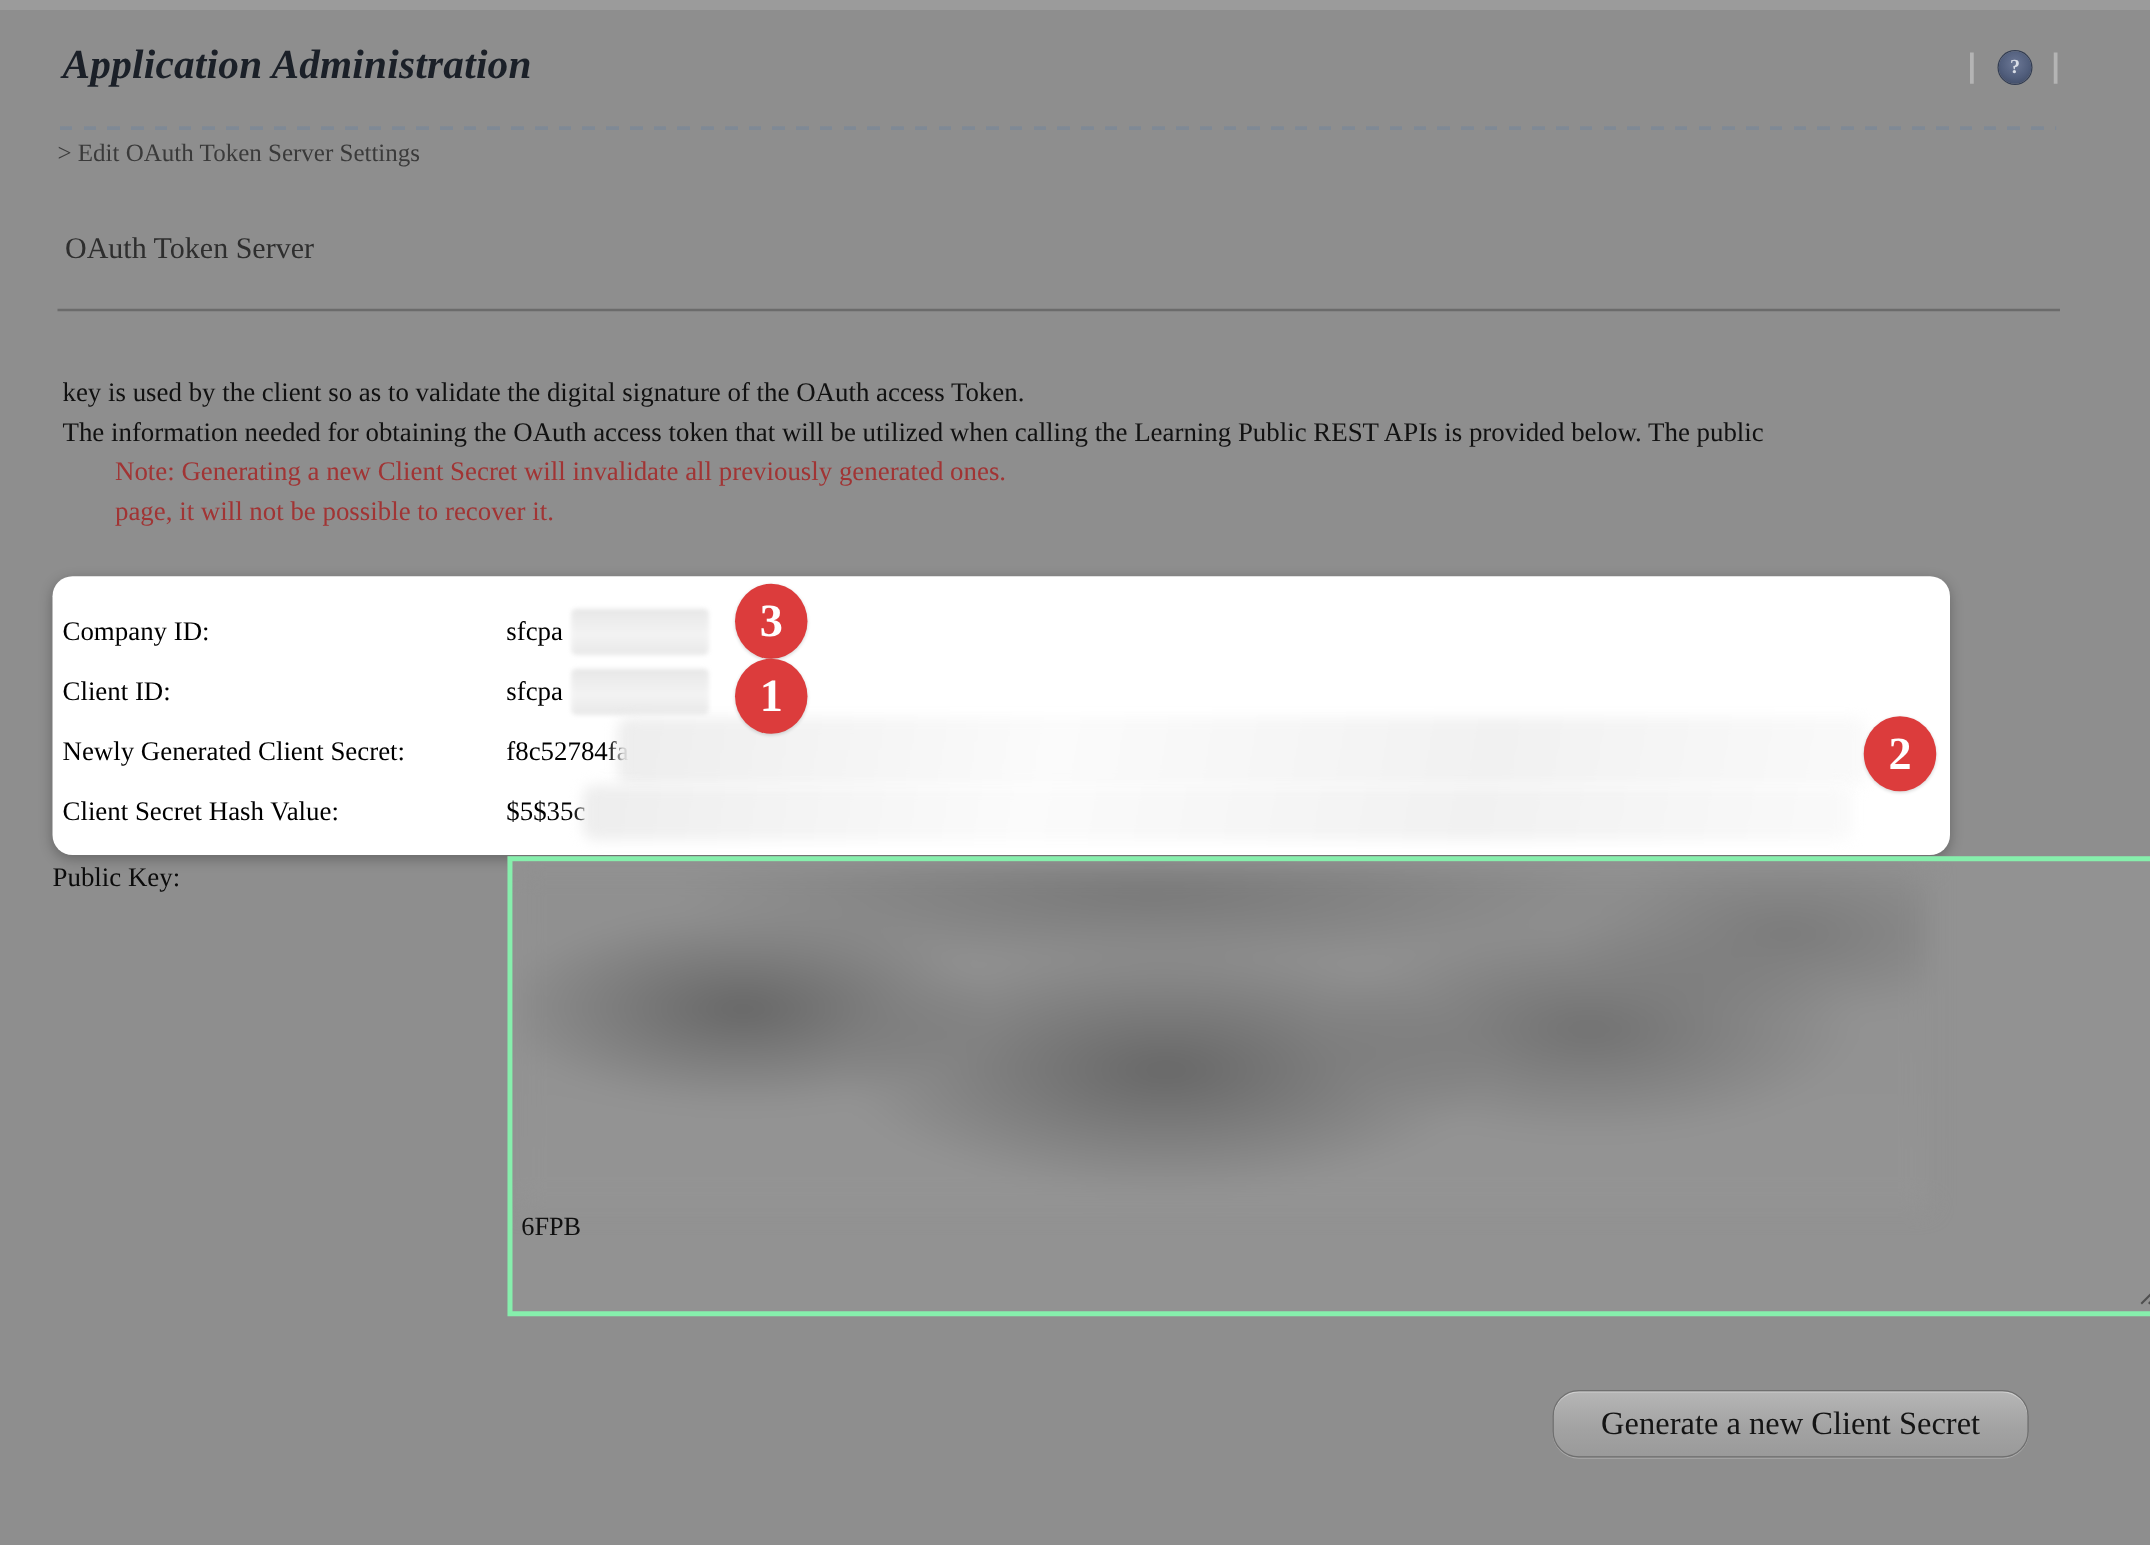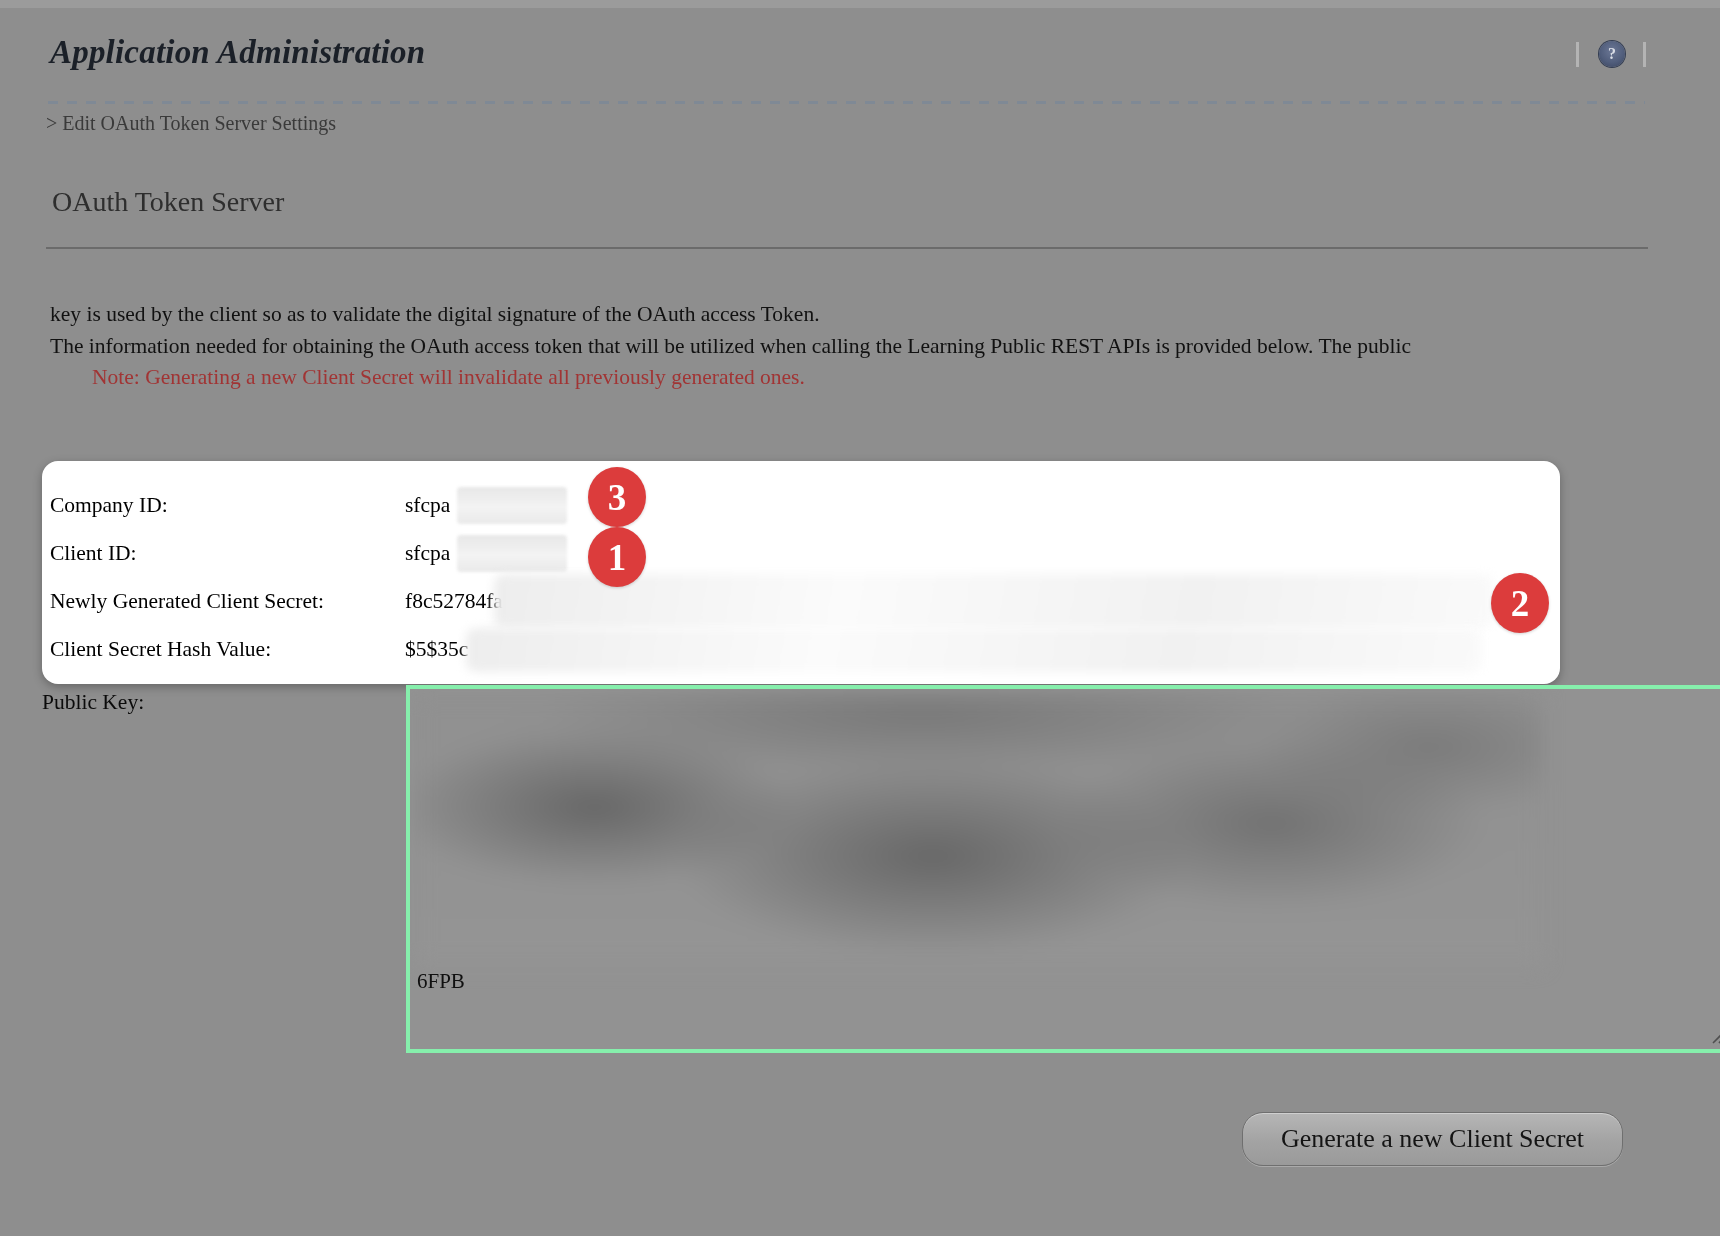--- a/index.html
+++ b/index.html
@@ -22,21 +22,21 @@
     background:radial-gradient(circle at 50% 38%, #6b7795 0%, #515e7c 55%, #39445e 100%);
     box-shadow:0 0 0 1px #333d52;display:flex;align-items:center;justify-content:center;
     cursor:pointer;}
   .help-btn span{color:#d9dde6;font-size:16px;font-weight:bold;line-height:1;}
 
   .dashed-rule{left:48px;top:101px;width:1597px;height:3px;
     background:repeating-linear-gradient(90deg,#7f8995 0 10px,rgba(0,0,0,0) 10px 19px);}
 
   .breadcrumb{left:46px;top:112px;font-size:20px;color:#3a3a3a;}
 
-  .section-heading{left:52px;top:186px;font-size:28px;font-weight:500;color:#2e2e2e;}
+  .section-heading{left:52px;top:186px;font-size:24px;font-weight:500;color:#2e2e2e;}
   .heading-rule{left:46px;top:247px;width:1602px;height:2px;background:#6b6b6b;}
 
   
   .desc{left:50px;top:299px;width:1600px;font-size:21.5px;line-height:31.5px;}
   .desc .black{color:#111;}
   .desc .red{color:#a13434;margin-left:42px;}
 
   
   .highlight-panel{left:42px;top:461px;width:1518px;height:223px;background:#ffffff;
     border-radius:16px;box-shadow:0 3px 10px rgba(0,0,0,.28);}
@@ -100,20 +100,21 @@
 
   <div class="abs breadcrumb">&gt; Edit OAuth Token Server Settings</div>
 
   <div class="abs section-heading">OAuth Token Server</div>
   <div class="abs heading-rule"></div>
 
   <div class="abs desc">
     <div class="black">key is used by the client so as to validate the digital signature of the OAuth access Token.</div>
     <div class="black">The information needed for obtaining the OAuth access token that will be utilized when calling the Learning Public REST APIs is provided below. The public</div>
     <div class="red">Note: Generating a new Client Secret will invalidate all previously generated ones.</div>
+    <div class="red">page, it will not be possible to recover it.</div>
   </div>
 
   <div class="abs highlight-panel"></div>
 
   <div class="abs field-row" style="left:0;top:491px;width:1560px;">
     <span class="field-label">Company ID:</span>
     <span class="field-value">sfcpa</span>
   </div>
   <div class="abs field-row" style="left:0;top:539px;width:1560px;">
     <span class="field-label">Client ID:</span>

